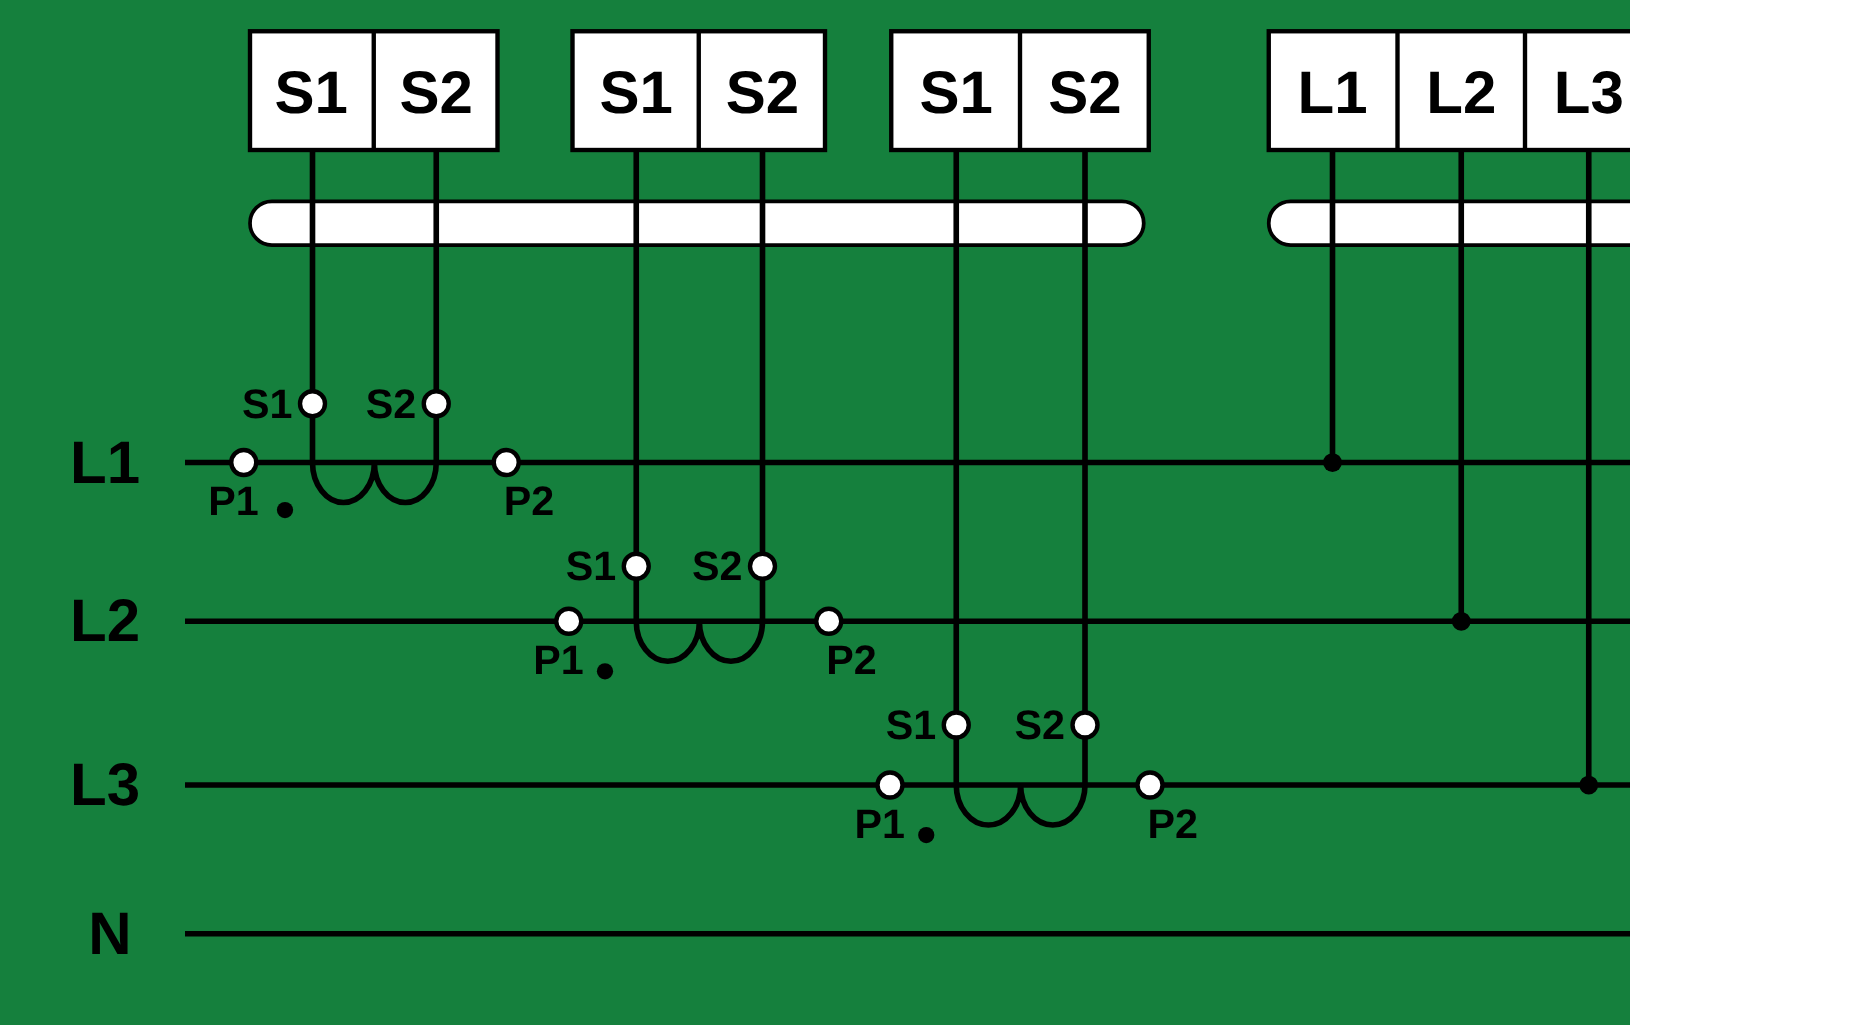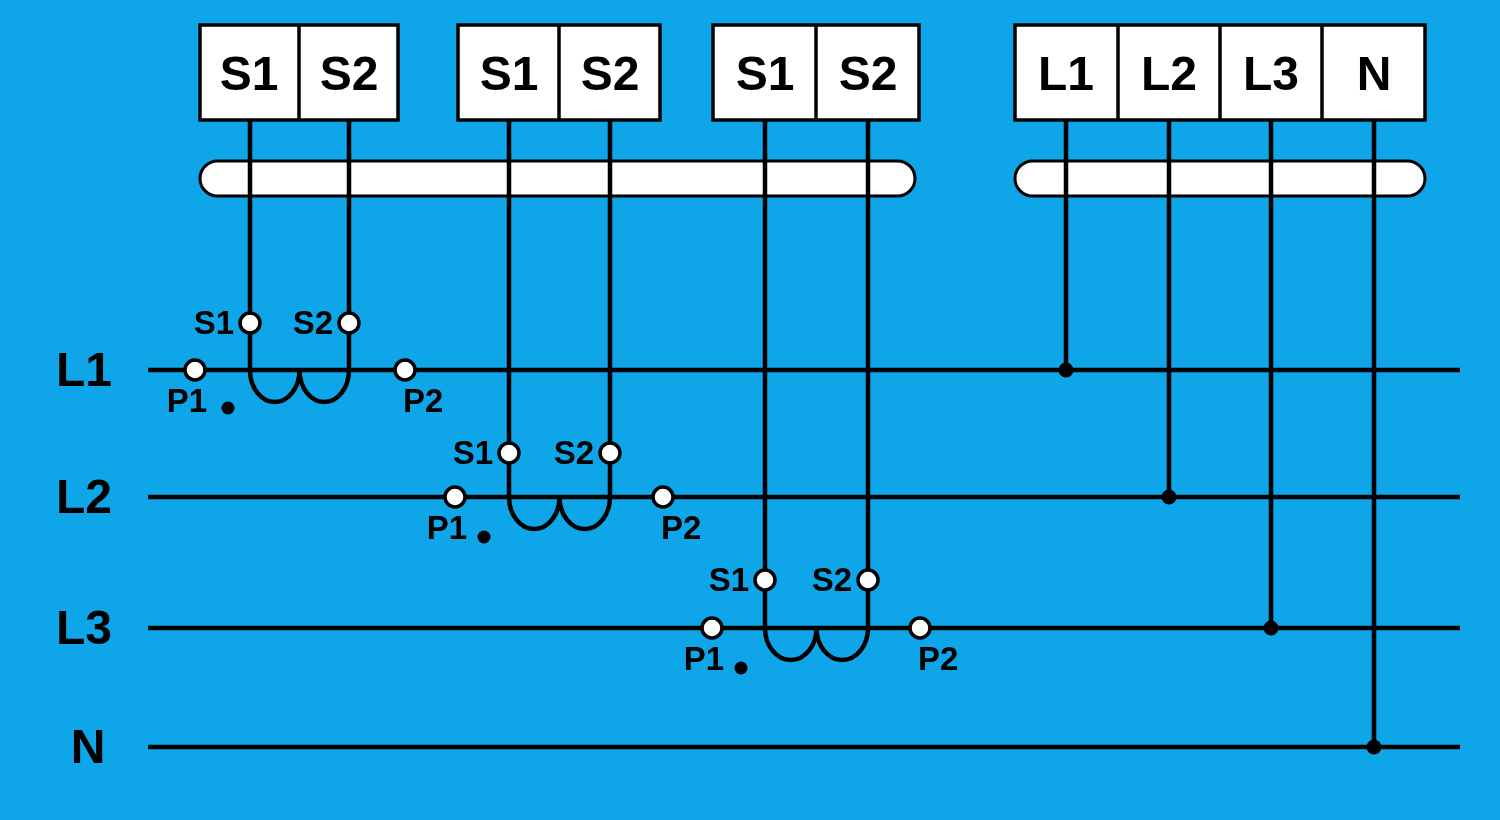--- a/index.html
+++ b/index.html
@@ -1,16 +1,16 @@
 <!DOCTYPE html>
 <html><head>
 <meta charset="utf-8">
 <style>
   html,body{margin:0;padding:0;background:#ffffff;}
-  .stage{position:relative;width:1500px;height:820px;background:#0ea5e9;overflow:hidden;}
+  .stage{position:relative;width:1304px;height:820px;background:#15803d;overflow:hidden;}
   svg{display:block;}
   text{font-family:"Liberation Sans","DejaVu Sans",sans-serif;font-weight:bold;fill:#000000;}
   .t-big{font-size:48px;}
   .t-mid{font-size:33px;}
   .wire{stroke:#000000;stroke-width:4.5;fill:none;stroke-linecap:butt;}
   .winding{stroke:#000000;stroke-width:4.5;fill:none;}
   .boxline{stroke:#000000;stroke-width:3.5;fill:#ffffff;}
   .divider{stroke:#000000;stroke-width:3.5;}
   .sleeve{stroke:#000000;stroke-width:3;fill:#ffffff;}
   .term{stroke:#000000;stroke-width:3.5;fill:#ffffff;}

